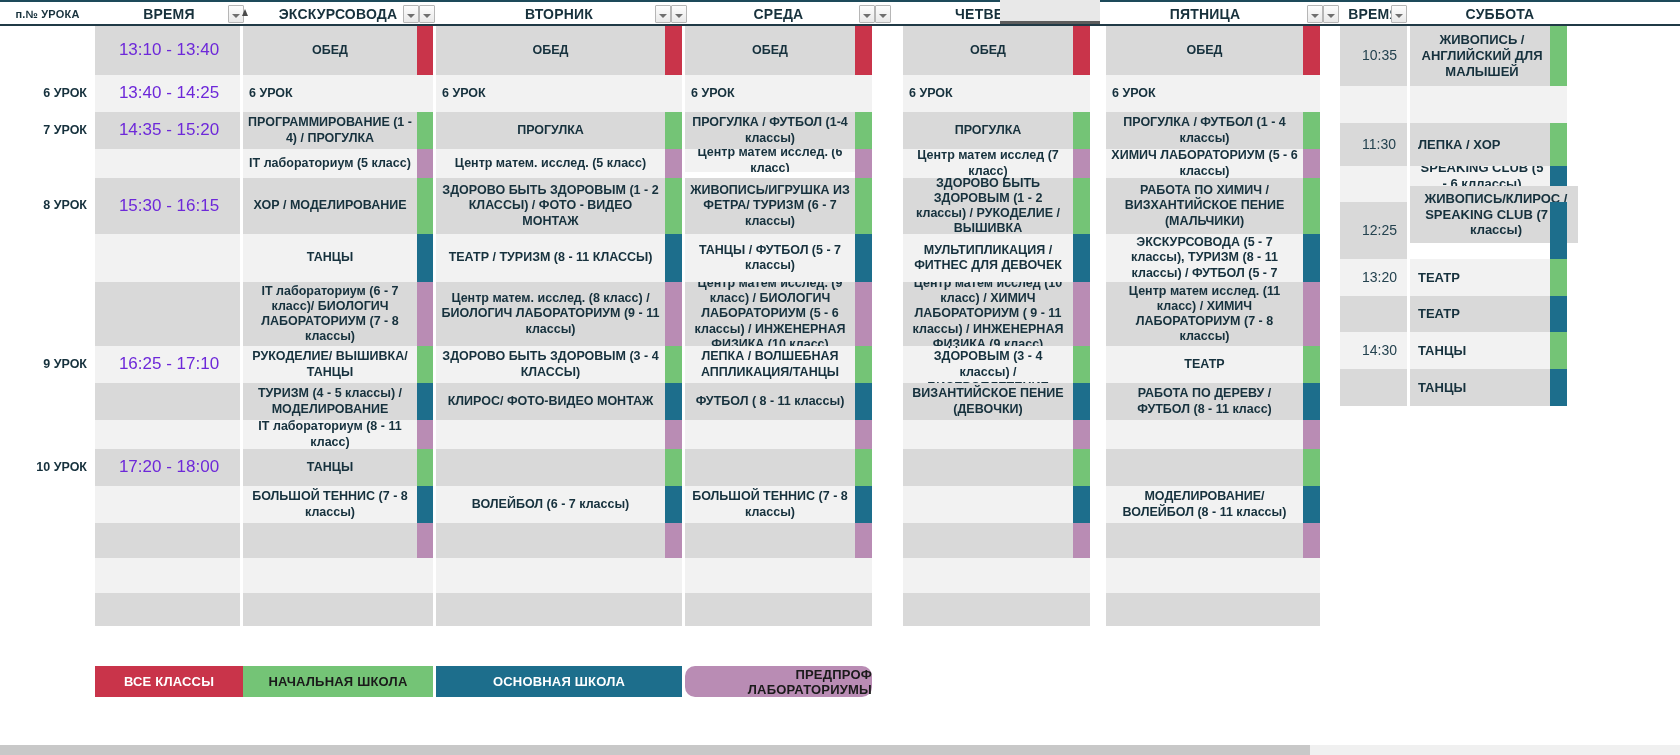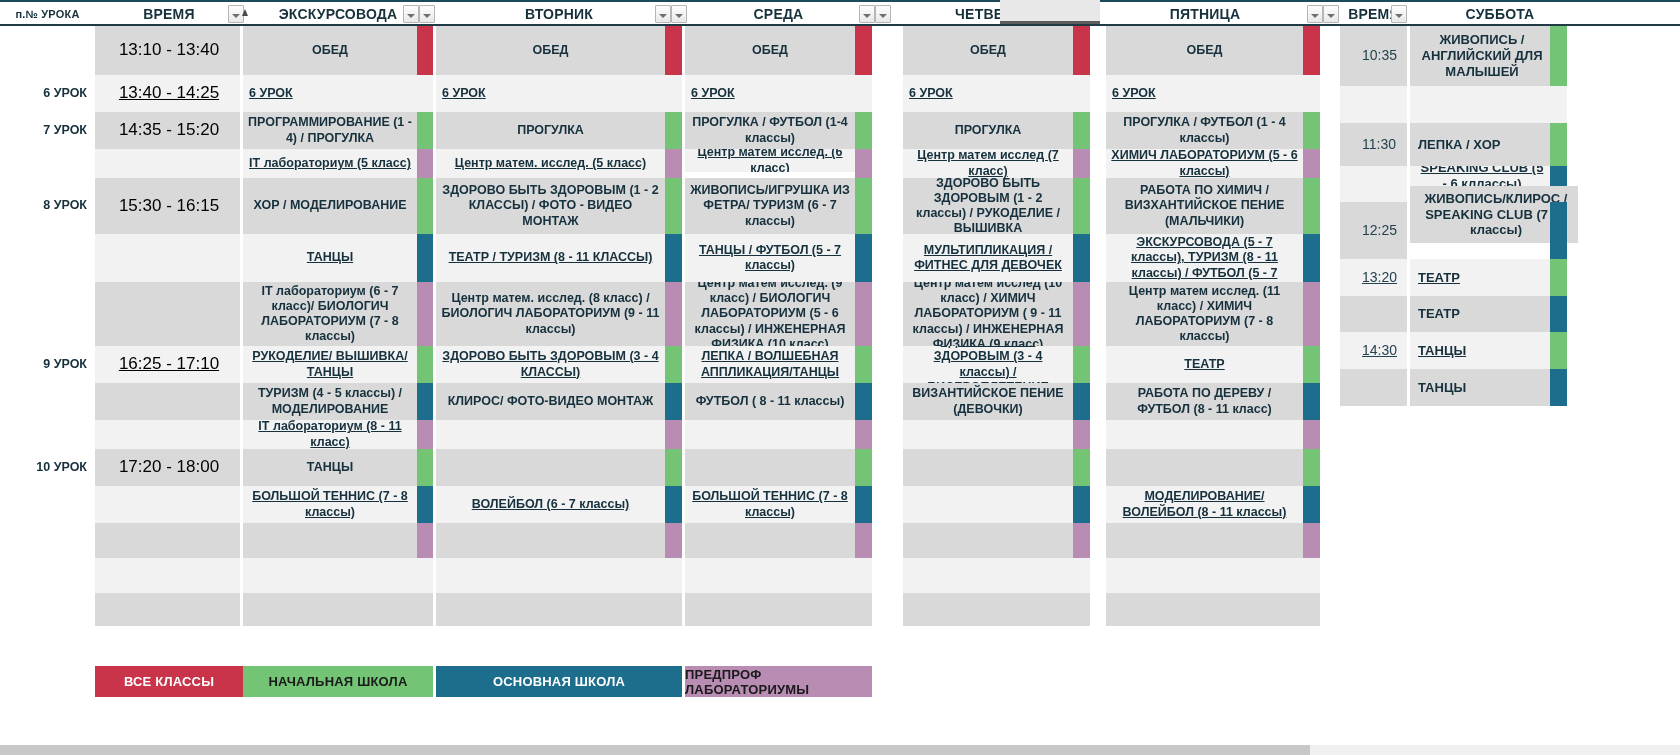--- a/index.html
+++ b/index.html
@@ -49,39 +49,39 @@
   .grid { position: absolute; top: 26px; left: 0; width: 1680px; height: 729px; }
 
   .cell {
     position: absolute;
     display: flex; align-items: center; justify-content: center;
     text-align: center;
     font-size: 12.5px; font-weight: bold; color: #16313d;
     line-height: 1.22; padding: 1px 4px;
     overflow: hidden;
   }
-  .cell.light { background: #f2f2f2; text-decoration: underline; }
+  .cell.light { background: #f2f2f2; }
   .cell.dark  { background: #d9d9d9; }
   .cell.white { background: #ffffff; }
   .cell.mixed  { font-weight: bold; }
-  .cell.timecol{ font-size: 17px; font-weight: normal; color:#000000; }
+  .cell.timecol{ font-size: 17px; font-weight: normal; color:#6d28d9; }
   .cell.lessoncol { font-size: 12.5px; font-weight: bold; color:#16313d; justify-content:flex-end; padding-right:8px;}
   .cell.leftal { justify-content: flex-start; padding-left: 6px; }
   .cell.satt   { justify-content: flex-start; padding-left: 8px; font-size: 13px;}
   .cell.sattime{ font-size: 14px; font-weight: normal; color:#24424f; justify-content:flex-start; padding-left:22px;}
 
   .stripe { position: absolute; width: 17px; }
 
   .colsep { position:absolute; background:#ffffff; width:3px; }
 
   
   .legend {
     position: absolute; height: 31px;
     display:flex; align-items:center; justify-content:center;
-    font-size: 13px; font-weight: bold; letter-spacing:.2px;
+    font-size: 13px; font-weight: bold; letter-spacing:.2px;text-align:right;
   }
 
   
   .scrollshade {
     position:absolute; background:#e8e8e8;
     border-bottom: 3px solid #5d5d5d;
   }
   .hscroll-track {
     position:absolute; left:0; bottom:0; width:1680px; height:10px;
     background:#f0f0f0;
@@ -407,20 +407,20 @@
       <div class="stripe" style="left: 1550px; top: 306px; height: 37px; background: rgb(116, 196, 118);"></div>
       <div class="colsep" style="left: 1407px; top: 306px; height: 37px; background: rgb(255, 255, 255);"></div>
       <div class="cell dark sattime" style="left: 1340px; top: 343px; width: 68px; height: 37px;"></div>
       <div class="cell dark satt" style="left: 1410px; top: 343px; width: 140px; height: 37px;">ТАНЦЫ</div>
       <div class="stripe" style="left: 1550px; top: 343px; height: 37px; background: rgb(29, 110, 140);"></div>
       <div class="colsep" style="left: 1407px; top: 343px; height: 37px; background: rgb(255, 255, 255);"></div>
       <div style="position: absolute; left: 1323px; top: 0px; width: 17px; height: 380px; background: rgb(255, 255, 255);"></div>
       <div class="legend" style="left: 95px; top: 640px; width: 148px; background: rgb(201, 52, 74); color: rgb(255, 255, 255);">ВСЕ КЛАССЫ</div>
       <div class="legend" style="left: 243px; top: 640px; width: 190px; background: rgb(116, 196, 118); color: rgb(26, 26, 26);">НАЧАЛЬНАЯ ШКОЛА</div>
       <div class="legend" style="left: 436px; top: 640px; width: 246px; background: rgb(29, 110, 140); color: rgb(255, 255, 255);">ОСНОВНАЯ ШКОЛА</div>
-      <div class="legend" style="left: 685px; top: 640px; width: 187px; background: rgb(185, 140, 180); color: rgb(26, 26, 26);">ПРЕДПРОФ ЛАБОРАТОРИУМЫ</div>
+      <div class="legend" style="left: 685px; top: 640px; width: 187px; background: rgb(185, 140, 180); color: rgb(26, 26, 26); border-radius: 10px;">ПРЕДПРОФ ЛАБОРАТОРИУМЫ</div>
     </div>
 
   <div class="scrollshade" style="left:1000px;top:0px;width:100px;height:24px;"></div>
   <div class="hscroll-track"></div>
   <div class="hscroll-thumb" style="left:0px;width:1310px;"></div>
 
 </div>
 
 </body></html>

